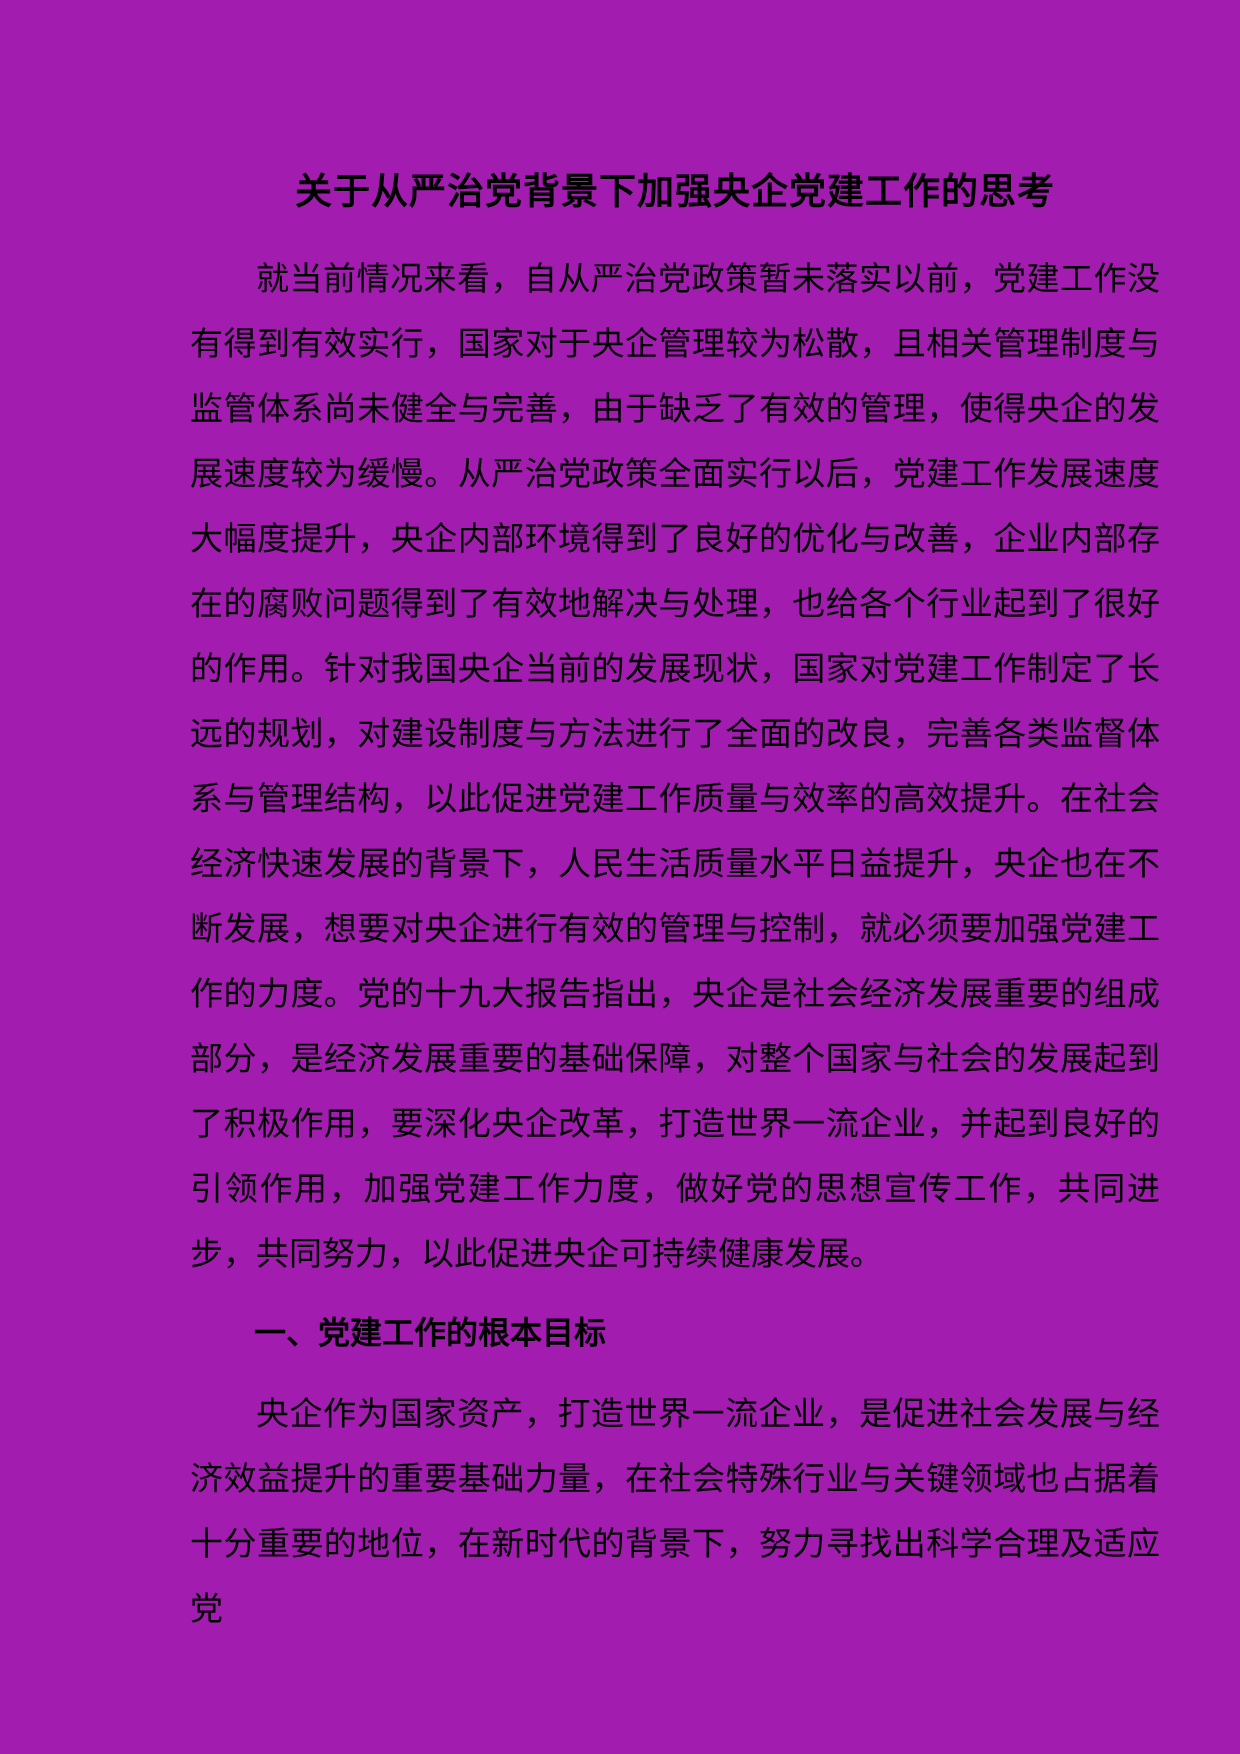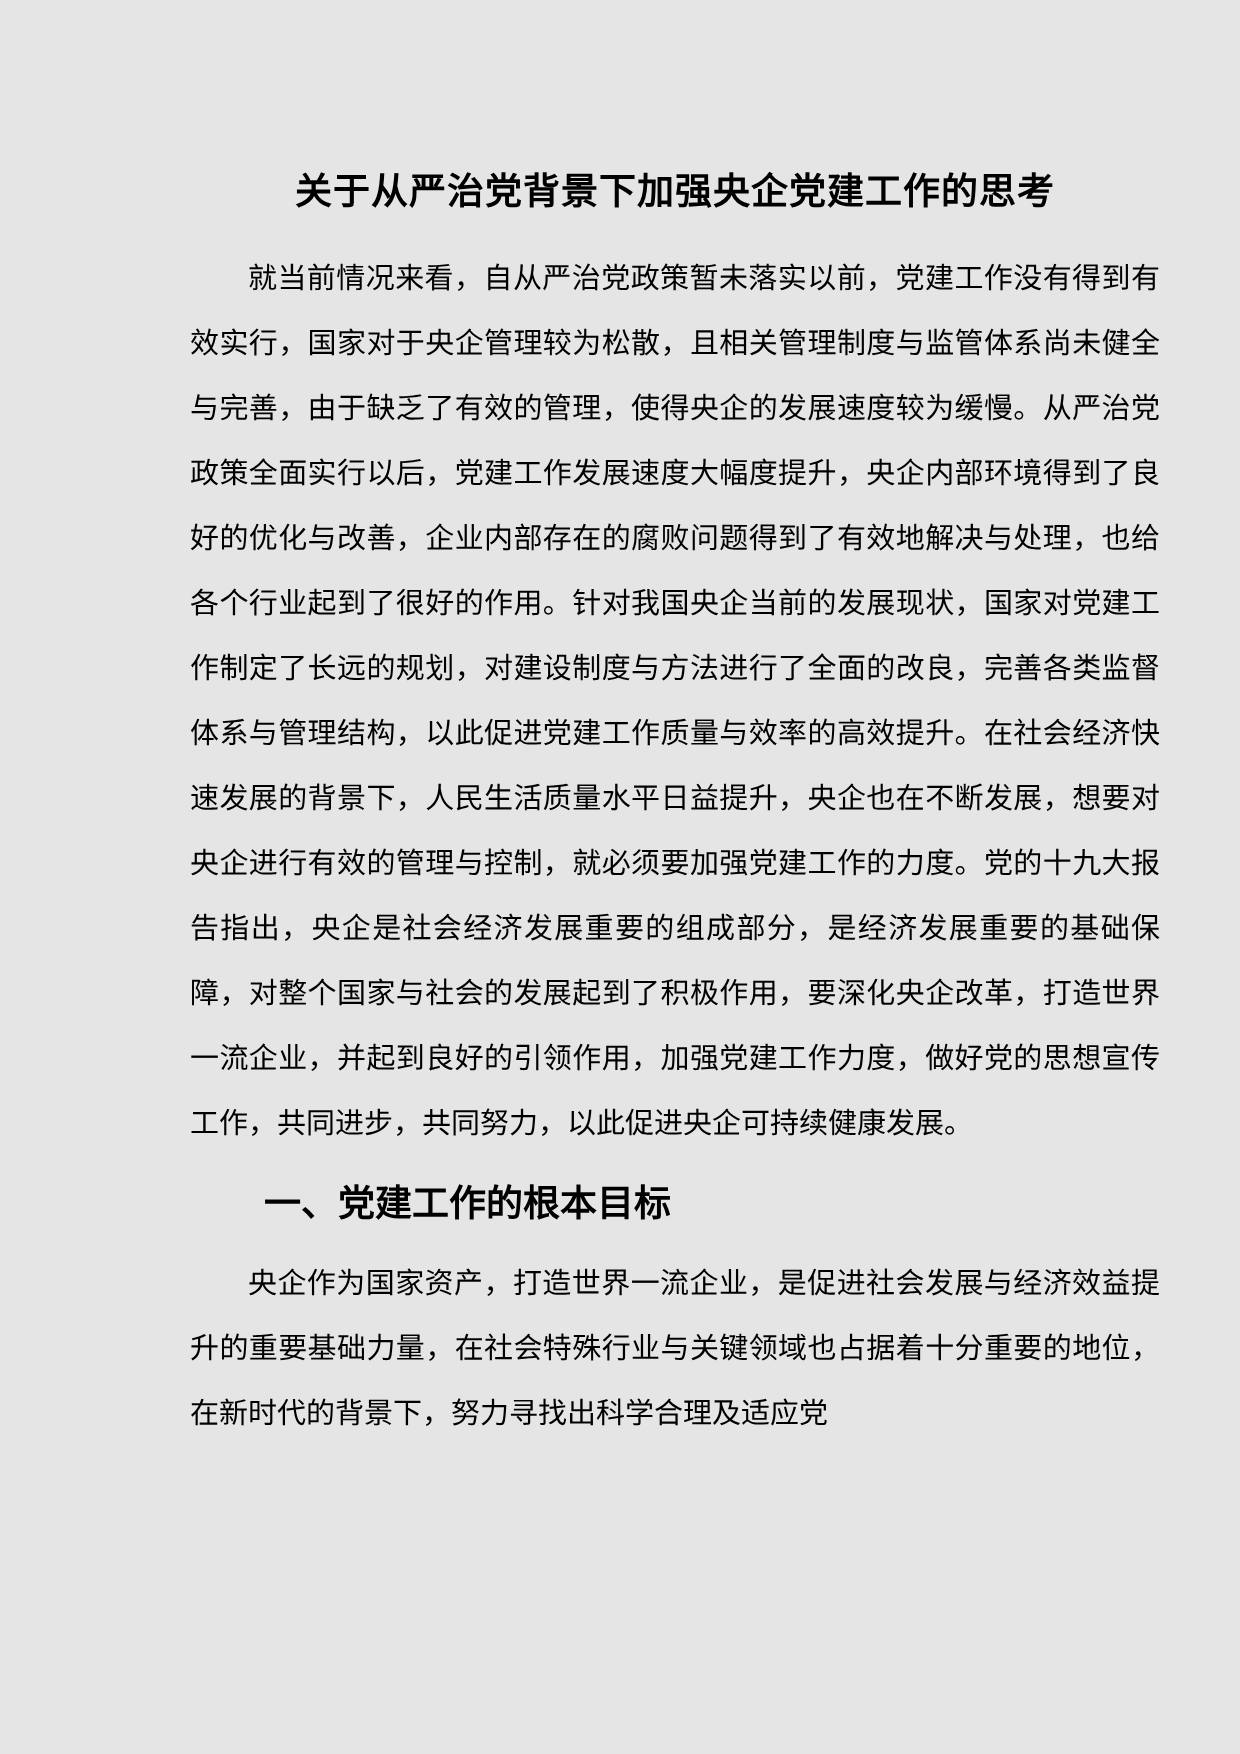--- a/index.html
+++ b/index.html
@@ -6,46 +6,46 @@
   html, body {
     margin: 0;
     padding: 0;
     background: #ffffff;
   }
   .page {
     position: relative;
     width: 1240px;
     height: 1754px;
     margin: 0 auto;
-    background: #e5e5e5;
+    background: #a21caf;
     box-sizing: border-box;
     padding: 168px 80px 0 190px;
     font-family: "Liberation Sans", "DejaVu Sans", sans-serif;
     color: #000000;
     overflow: hidden;
   }
   .doc-title {
     margin: 0 0 30px 0;
     font-size: 37px;
     font-weight: bold;
     line-height: 48px;
     text-align: center;
     letter-spacing: 1px;
   }
   .doc-para {
     margin: 0;
-    font-size: 29px;
+    font-size: 33px;
     line-height: 65px;
     text-align: justify;
     text-indent: 2em;
     word-break: break-all;
   }
   .doc-heading {
     margin: 15px 0 15px 0;
-    font-size: 37px;
+    font-size: 32px;
     font-weight: bold;
     line-height: 65px;
     text-indent: 2em;
   }
 </style>
 </head>
 <body>
 
 <div class="page">
   <h1 class="doc-title">关于从严治党背景下加强央企党建工作的思考</h1>

